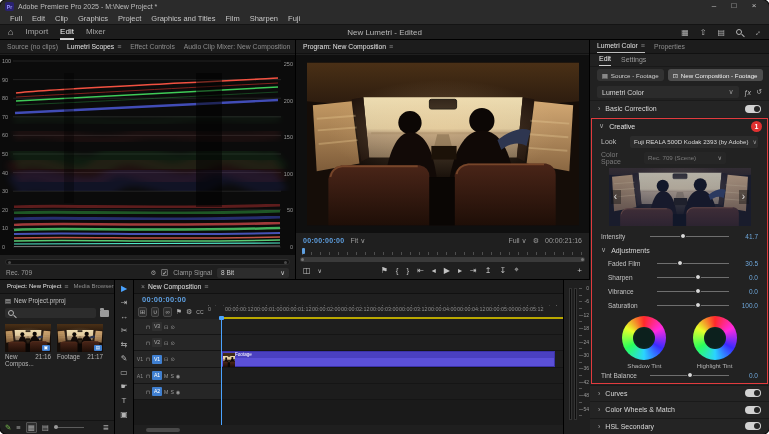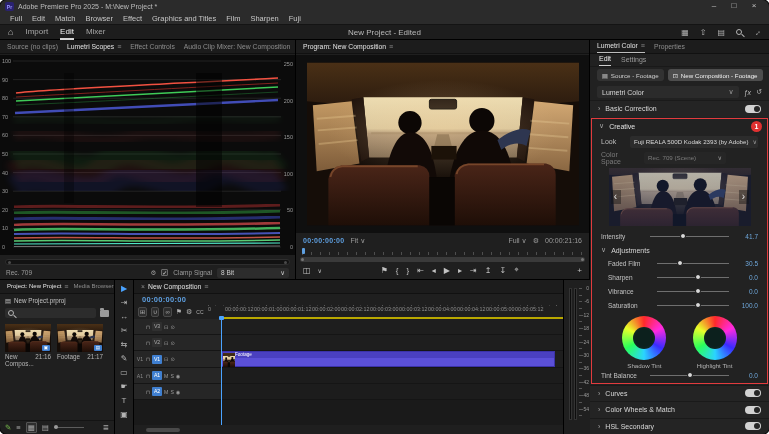--- a/index.html
+++ b/index.html
@@ -223,35 +223,35 @@
       <span class="win-btn">–</span>
       <span class="win-btn">□</span>
       <span class="win-btn">×</span>
     </div>
   </div>
 
   <div class="menubar">
 
   <span class="menu-item" style="--i: 0;">Full</span>
       <span class="menu-item" style="--i: 1;">Edit</span>
-      <span class="menu-item" style="--i: 2;">Match</span>
-      <span class="menu-item" style="--i: 3;">Browser</span>
-      <span class="menu-item" style="--i: 4;">Effect</span>
+      <span class="menu-item" style="--i: 2;">Clip</span>
+      <span class="menu-item" style="--i: 3;">Graphics</span>
+      <span class="menu-item" style="--i: 4;">Project</span>
       <span class="menu-item" style="--i: 5;">Graphics and Titles</span>
       <span class="menu-item" style="--i: 6;">Film</span>
       <span class="menu-item" style="--i: 7;">Sharpen</span>
       <span class="menu-item" style="--i: 8;">Fuji</span>
     </div>
 
   <div class="wsbar">
     <span class="home-icon">⌂</span>
     <span class="ws-tab">Import</span>
     <span class="ws-tab active">Edit</span>
     <span class="ws-tab">Mixer</span>
-    <span class="ws-doc">New Project - Edited</span>
+    <span class="ws-doc">New Lumetri - Edited</span>
     <div class="ws-right">
       <span>▦</span>
       <span>⇧</span>
       <span>▤</span>
       <span class="search-glyph"></span>
       <span class="rot45">↔</span>
     </div>
   </div>
 
   <div class="main">

